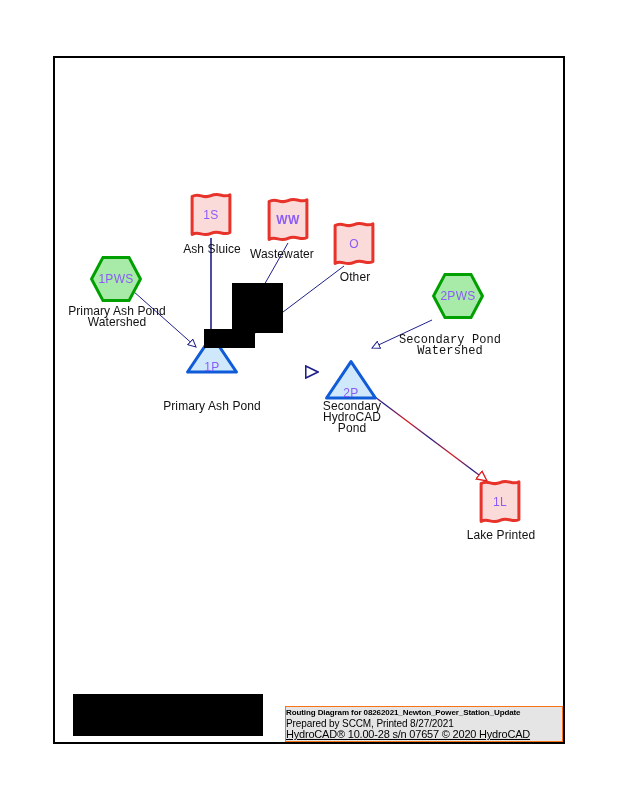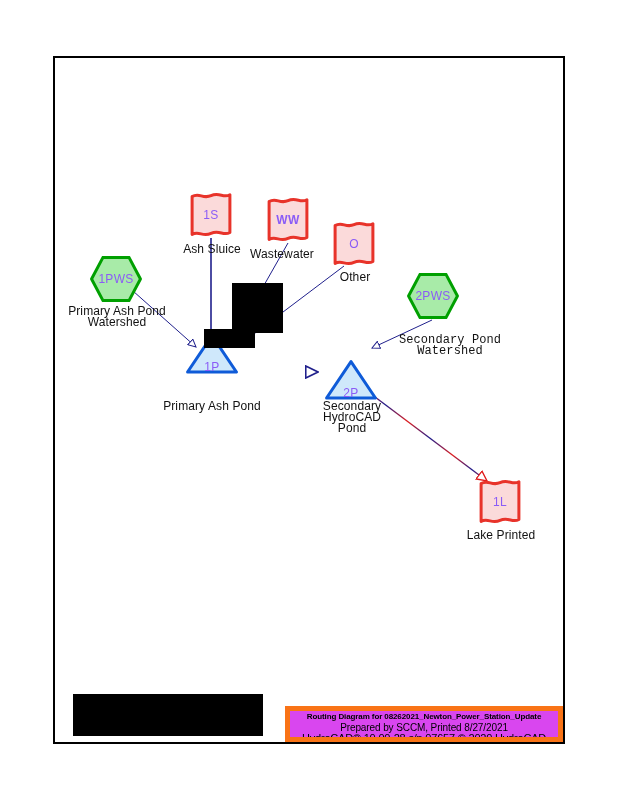--- a/index.html
+++ b/index.html
@@ -36,24 +36,24 @@
     font-size:12px;
     color:#8b5cf6;
     letter-spacing:0.3px;
   }
   .redact{position:absolute;background:#000000;}
   
   #titleblock{
     position:absolute;
     left:285px; top:706px;
     width:278px; height:36px;
-    border:5px solid #f97316;
-    background:#d946ef;
+    border:1px solid #f97316;
+    background:#e5e5e5;
     box-sizing:border-box;
-    text-align:center;
+    text-align:left;
     overflow:hidden;
   }
   #titleblock .t1{font-size:8px;font-weight:bold;line-height:11px;letter-spacing:-0.1px;}
   #titleblock .t2{font-size:10px;line-height:11px;letter-spacing:-0.1px;}
   #titleblock .t3{font-size:11px;line-height:11px;letter-spacing:-0.2px;text-decoration:underline;}
 </style>
 </head>
 <body>
 
 <div id="page"></div>
@@ -98,21 +98,21 @@
 </svg>
 
 <div id="nodes">
     <div class="node" style="left: 90px; top: 256px; width: 52px; height: 46px;">
       <div class="node-glyph" style="width: 52px; height: 46px;"><svg width="52" height="46" viewBox="0 0 100 100" preserveAspectRatio="none">
           <path d="M25,3 L75,3 L97,50 L75,97 L25,97 L3,50 Z" fill="#a8eba8" stroke="#00a000" stroke-width="3" stroke-linejoin="round" vector-effect="non-scaling-stroke"></path>
         </svg><div class="node-id">1PWS</div></div>
     </div>
     <div class="node-label" style="left: 62px; top: 306px; width: 110px;">Primary Ash Pond
 Watershed</div>
-    <div class="node" style="left: 407px; top: 273px; width: 52px; height: 53px;">
+    <div class="node" style="left: 432px; top: 273px; width: 52px; height: 53px;">
       <div class="node-glyph" style="width: 52px; height: 46px;"><svg width="52" height="46" viewBox="0 0 100 100" preserveAspectRatio="none">
           <path d="M25,3 L75,3 L97,50 L75,97 L25,97 L3,50 Z" fill="#a8eba8" stroke="#00a000" stroke-width="3" stroke-linejoin="round" vector-effect="non-scaling-stroke"></path>
         </svg><div class="node-id">2PWS</div></div>
     </div>
     <div class="node-label" style="left: 395px; top: 335px; width: 110px; font-family: Liberation Mono, monospace;">Secondary Pond
 Watershed</div>
     <div class="node" style="left: 190px; top: 192px; width: 42px; height: 46px;">
       <div class="node-glyph" style="width: 42px; height: 46px;"><svg width="42" height="46" viewBox="0 0 100 100" preserveAspectRatio="none">
           <path d="M5,10 C22,0 30,16 50,8 C70,0 80,14 95,6 L95,88 C80,96 70,82 50,90 C30,98 22,84 5,92 Z" fill="#fbdada" stroke="#e8332a" stroke-width="3" stroke-linejoin="round" vector-effect="non-scaling-stroke"></path>
         </svg><div class="node-id">1S</div></div>

